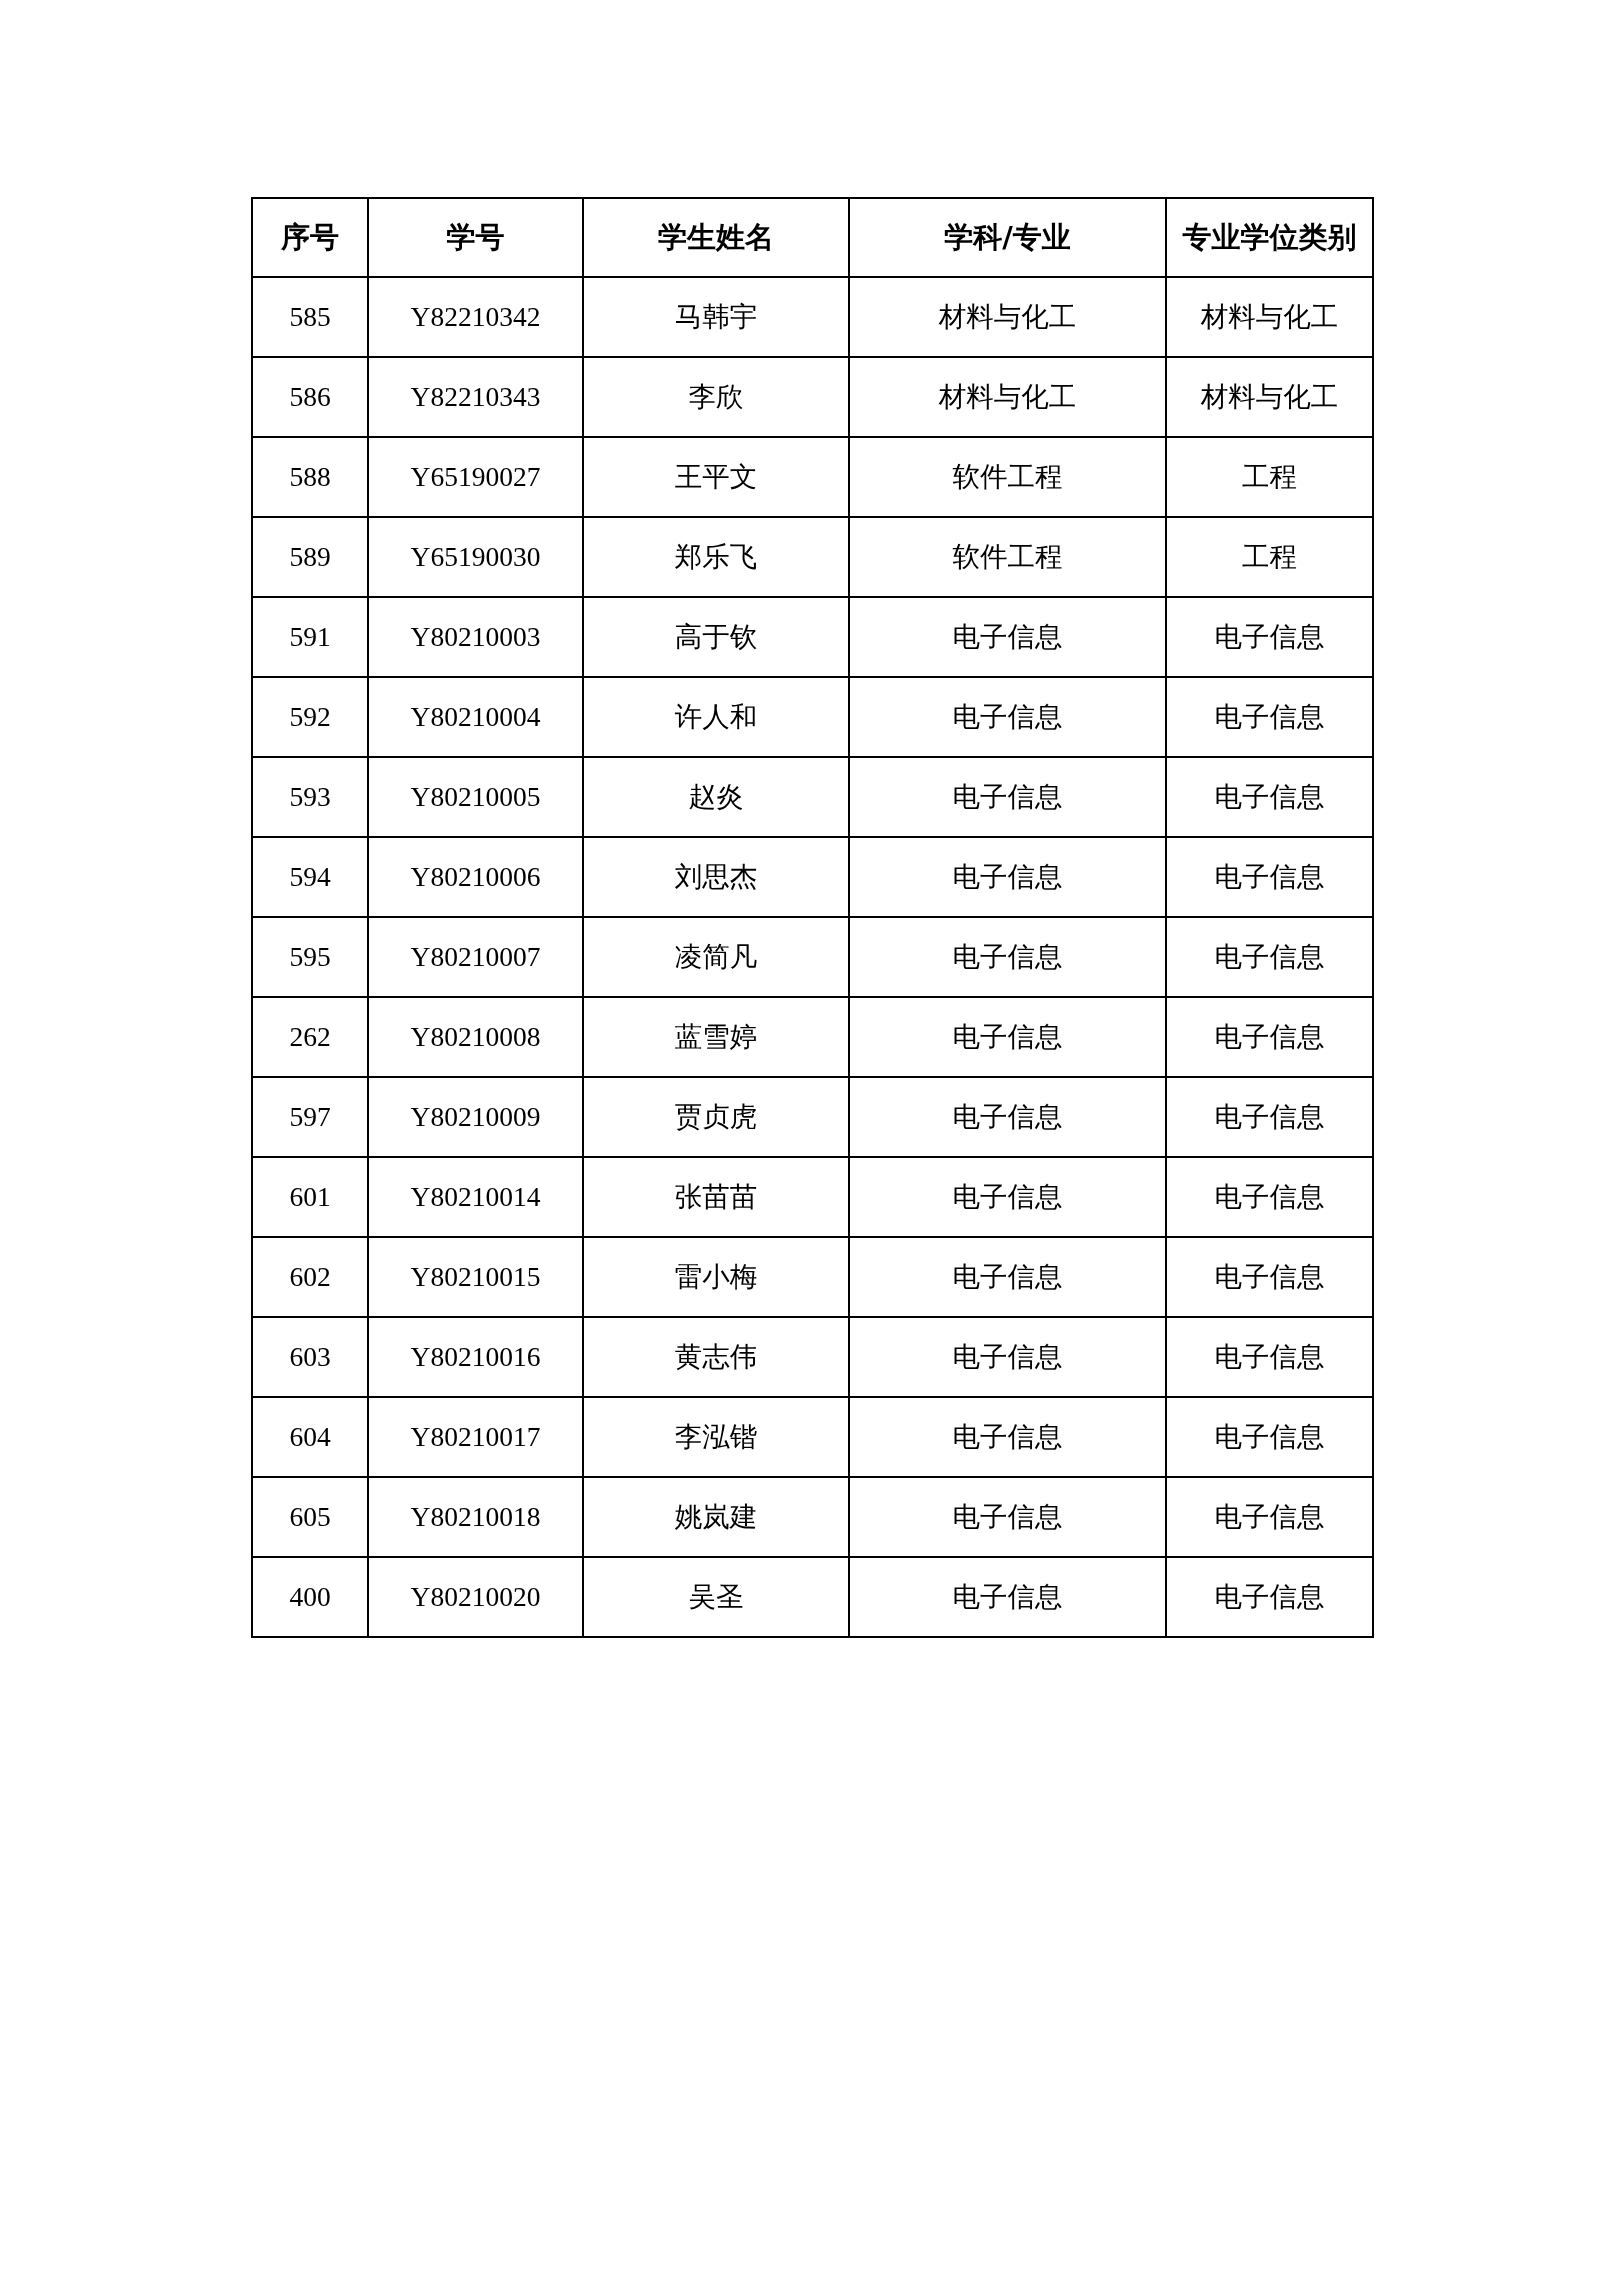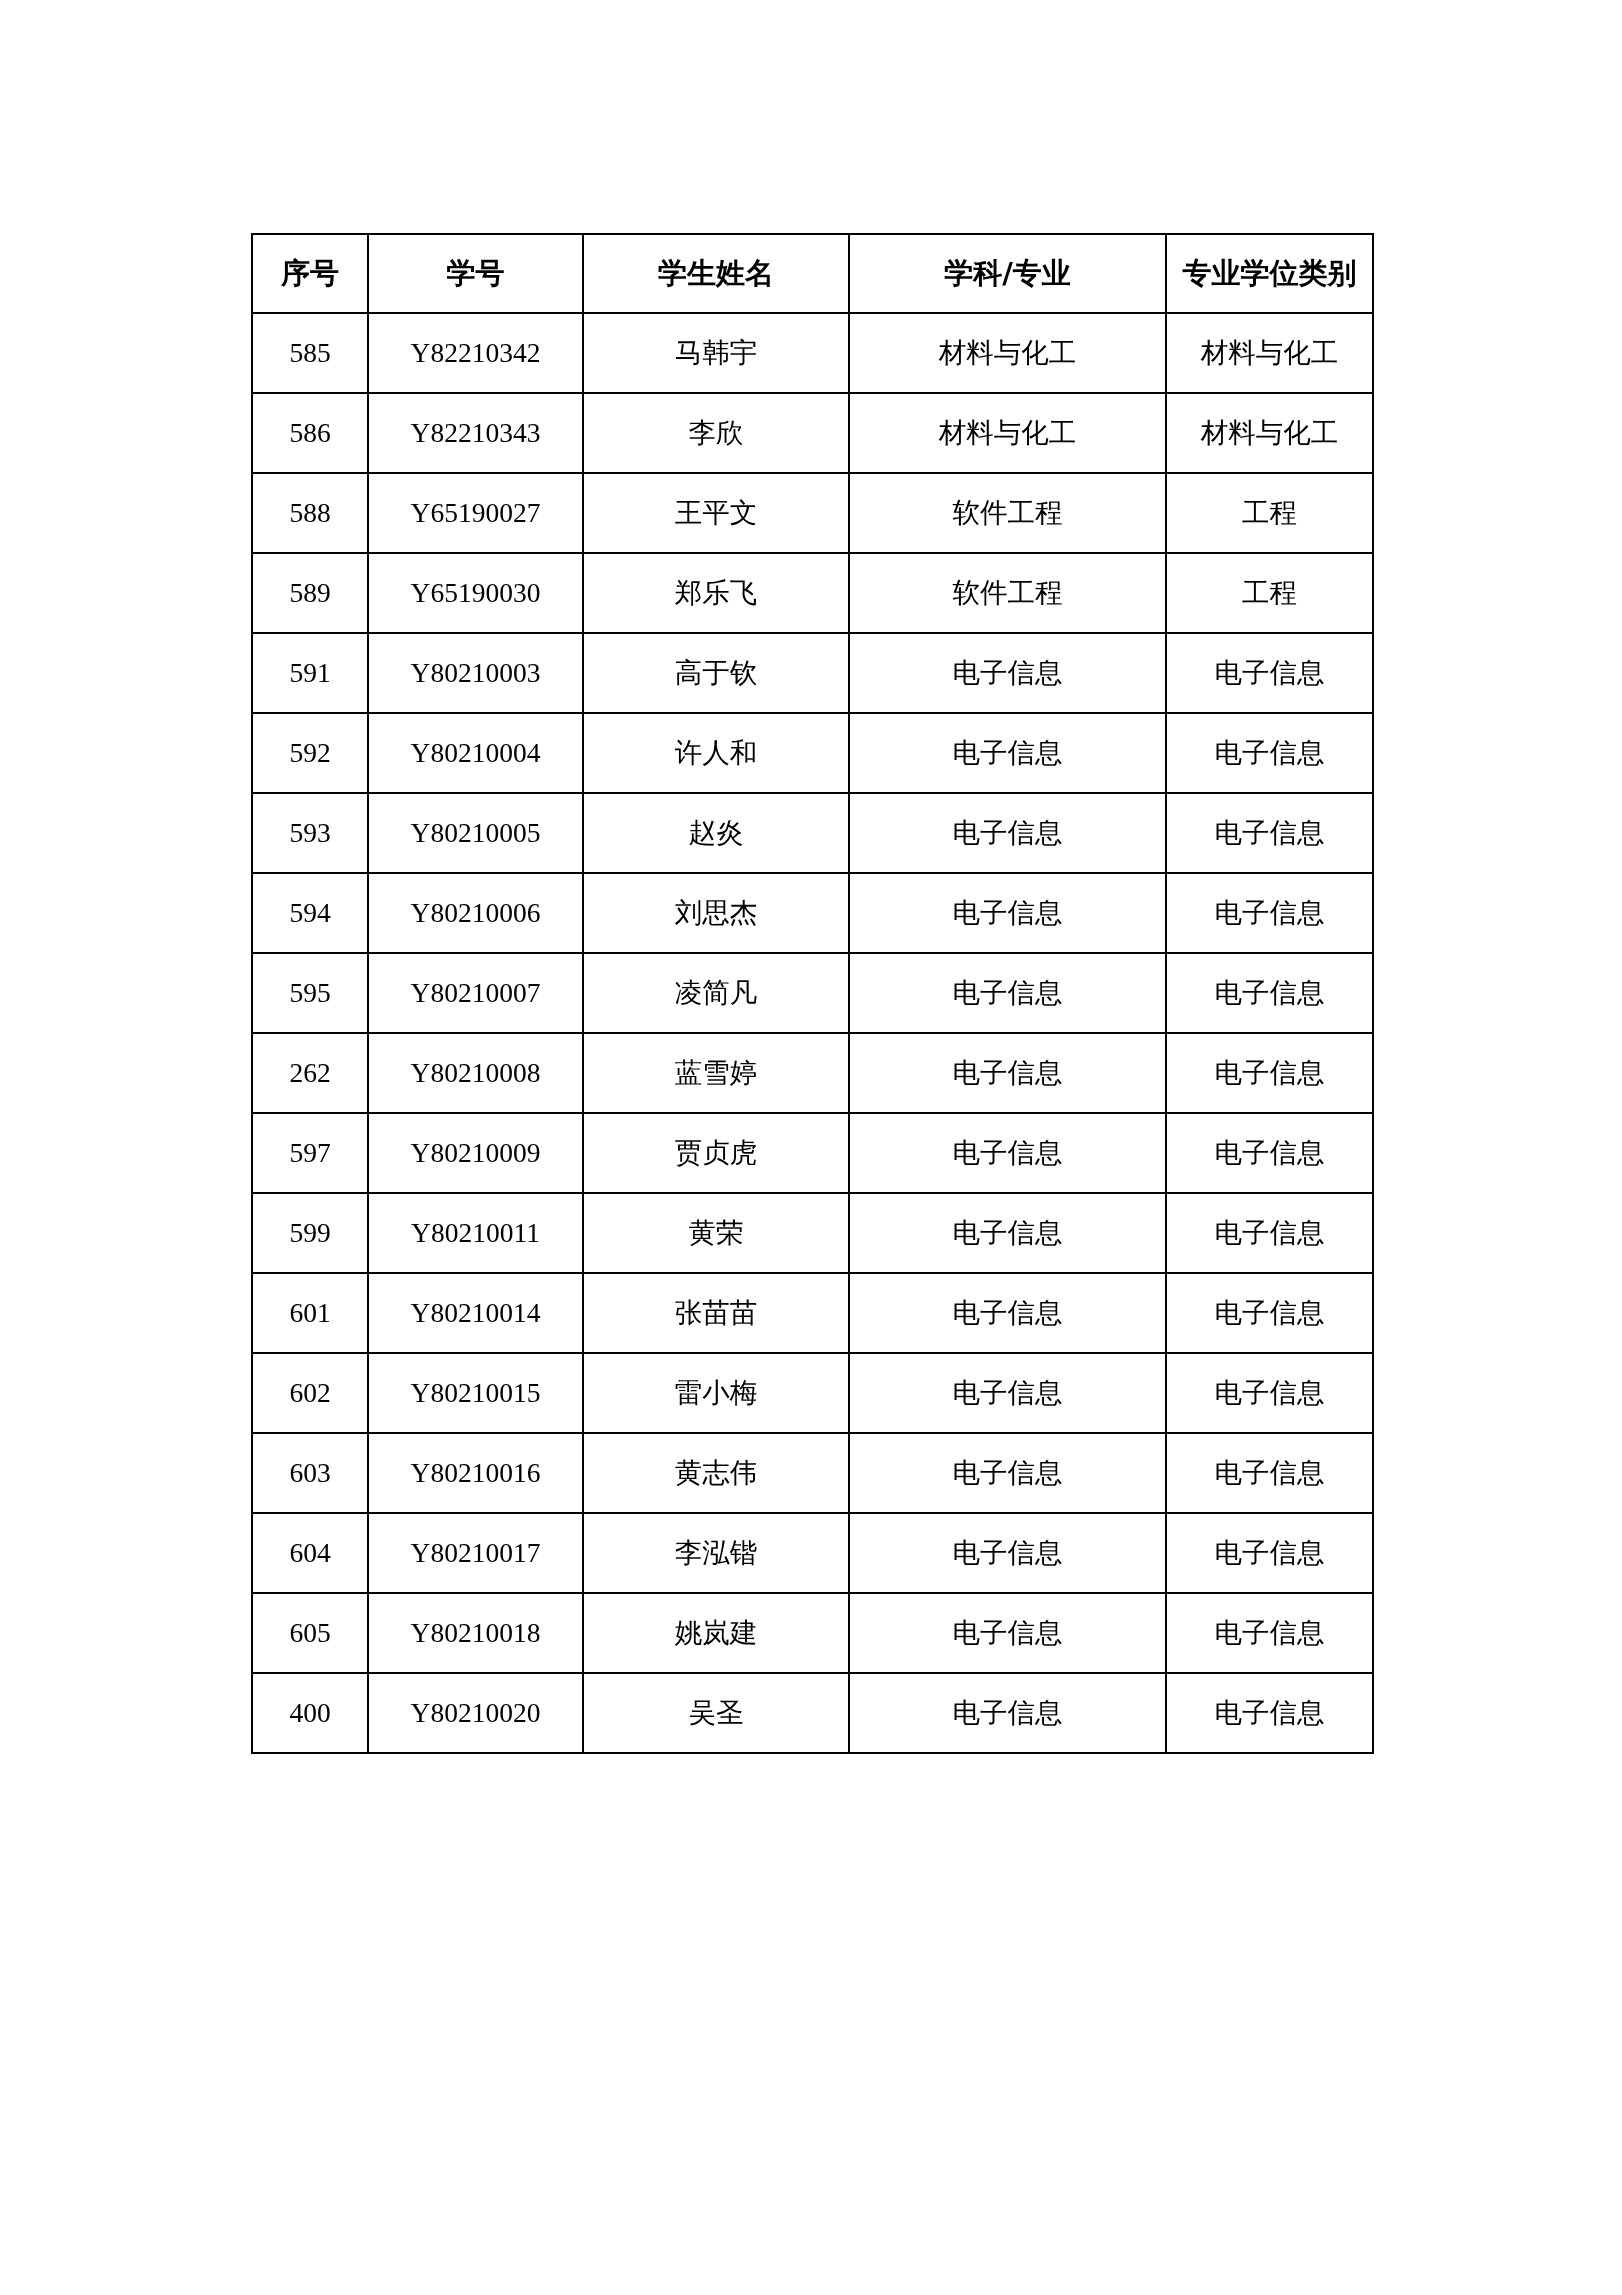--- a/index.html
+++ b/index.html
@@ -21,21 +21,20 @@
     height: 2295px;
     background: #ffffff;
   }
   table.roster-table {
     position: absolute;
     left: 251px;
     top: 197px;
     width: 1122px;
     border-collapse: collapse;
     table-layout: fixed;
-    margin-top: 36px;
   }
   table.roster-table th,
   table.roster-table td {
     border-top: 2.6px solid #000000;
     border-bottom: 2.6px solid #000000;
     border-left: 2px solid #000000;
     border-right: 2px solid #000000;
     text-align: center;
     vertical-align: middle;
     padding: 0;
@@ -148,27 +147,20 @@
           <td>电子信息</td>
         </tr>
         <tr>
           <td>597</td>
           <td>Y80210009</td>
           <td>贾贞虎</td>
           <td>电子信息</td>
           <td>电子信息</td>
         </tr>
         <tr>
-          <td>599</td>
-          <td>Y80210011</td>
-          <td>黄荣</td>
-          <td>电子信息</td>
-          <td>电子信息</td>
-        </tr>
-        <tr>
           <td>601</td>
           <td>Y80210014</td>
           <td>张苗苗</td>
           <td>电子信息</td>
           <td>电子信息</td>
         </tr>
         <tr>
           <td>602</td>
           <td>Y80210015</td>
           <td>雷小梅</td>

